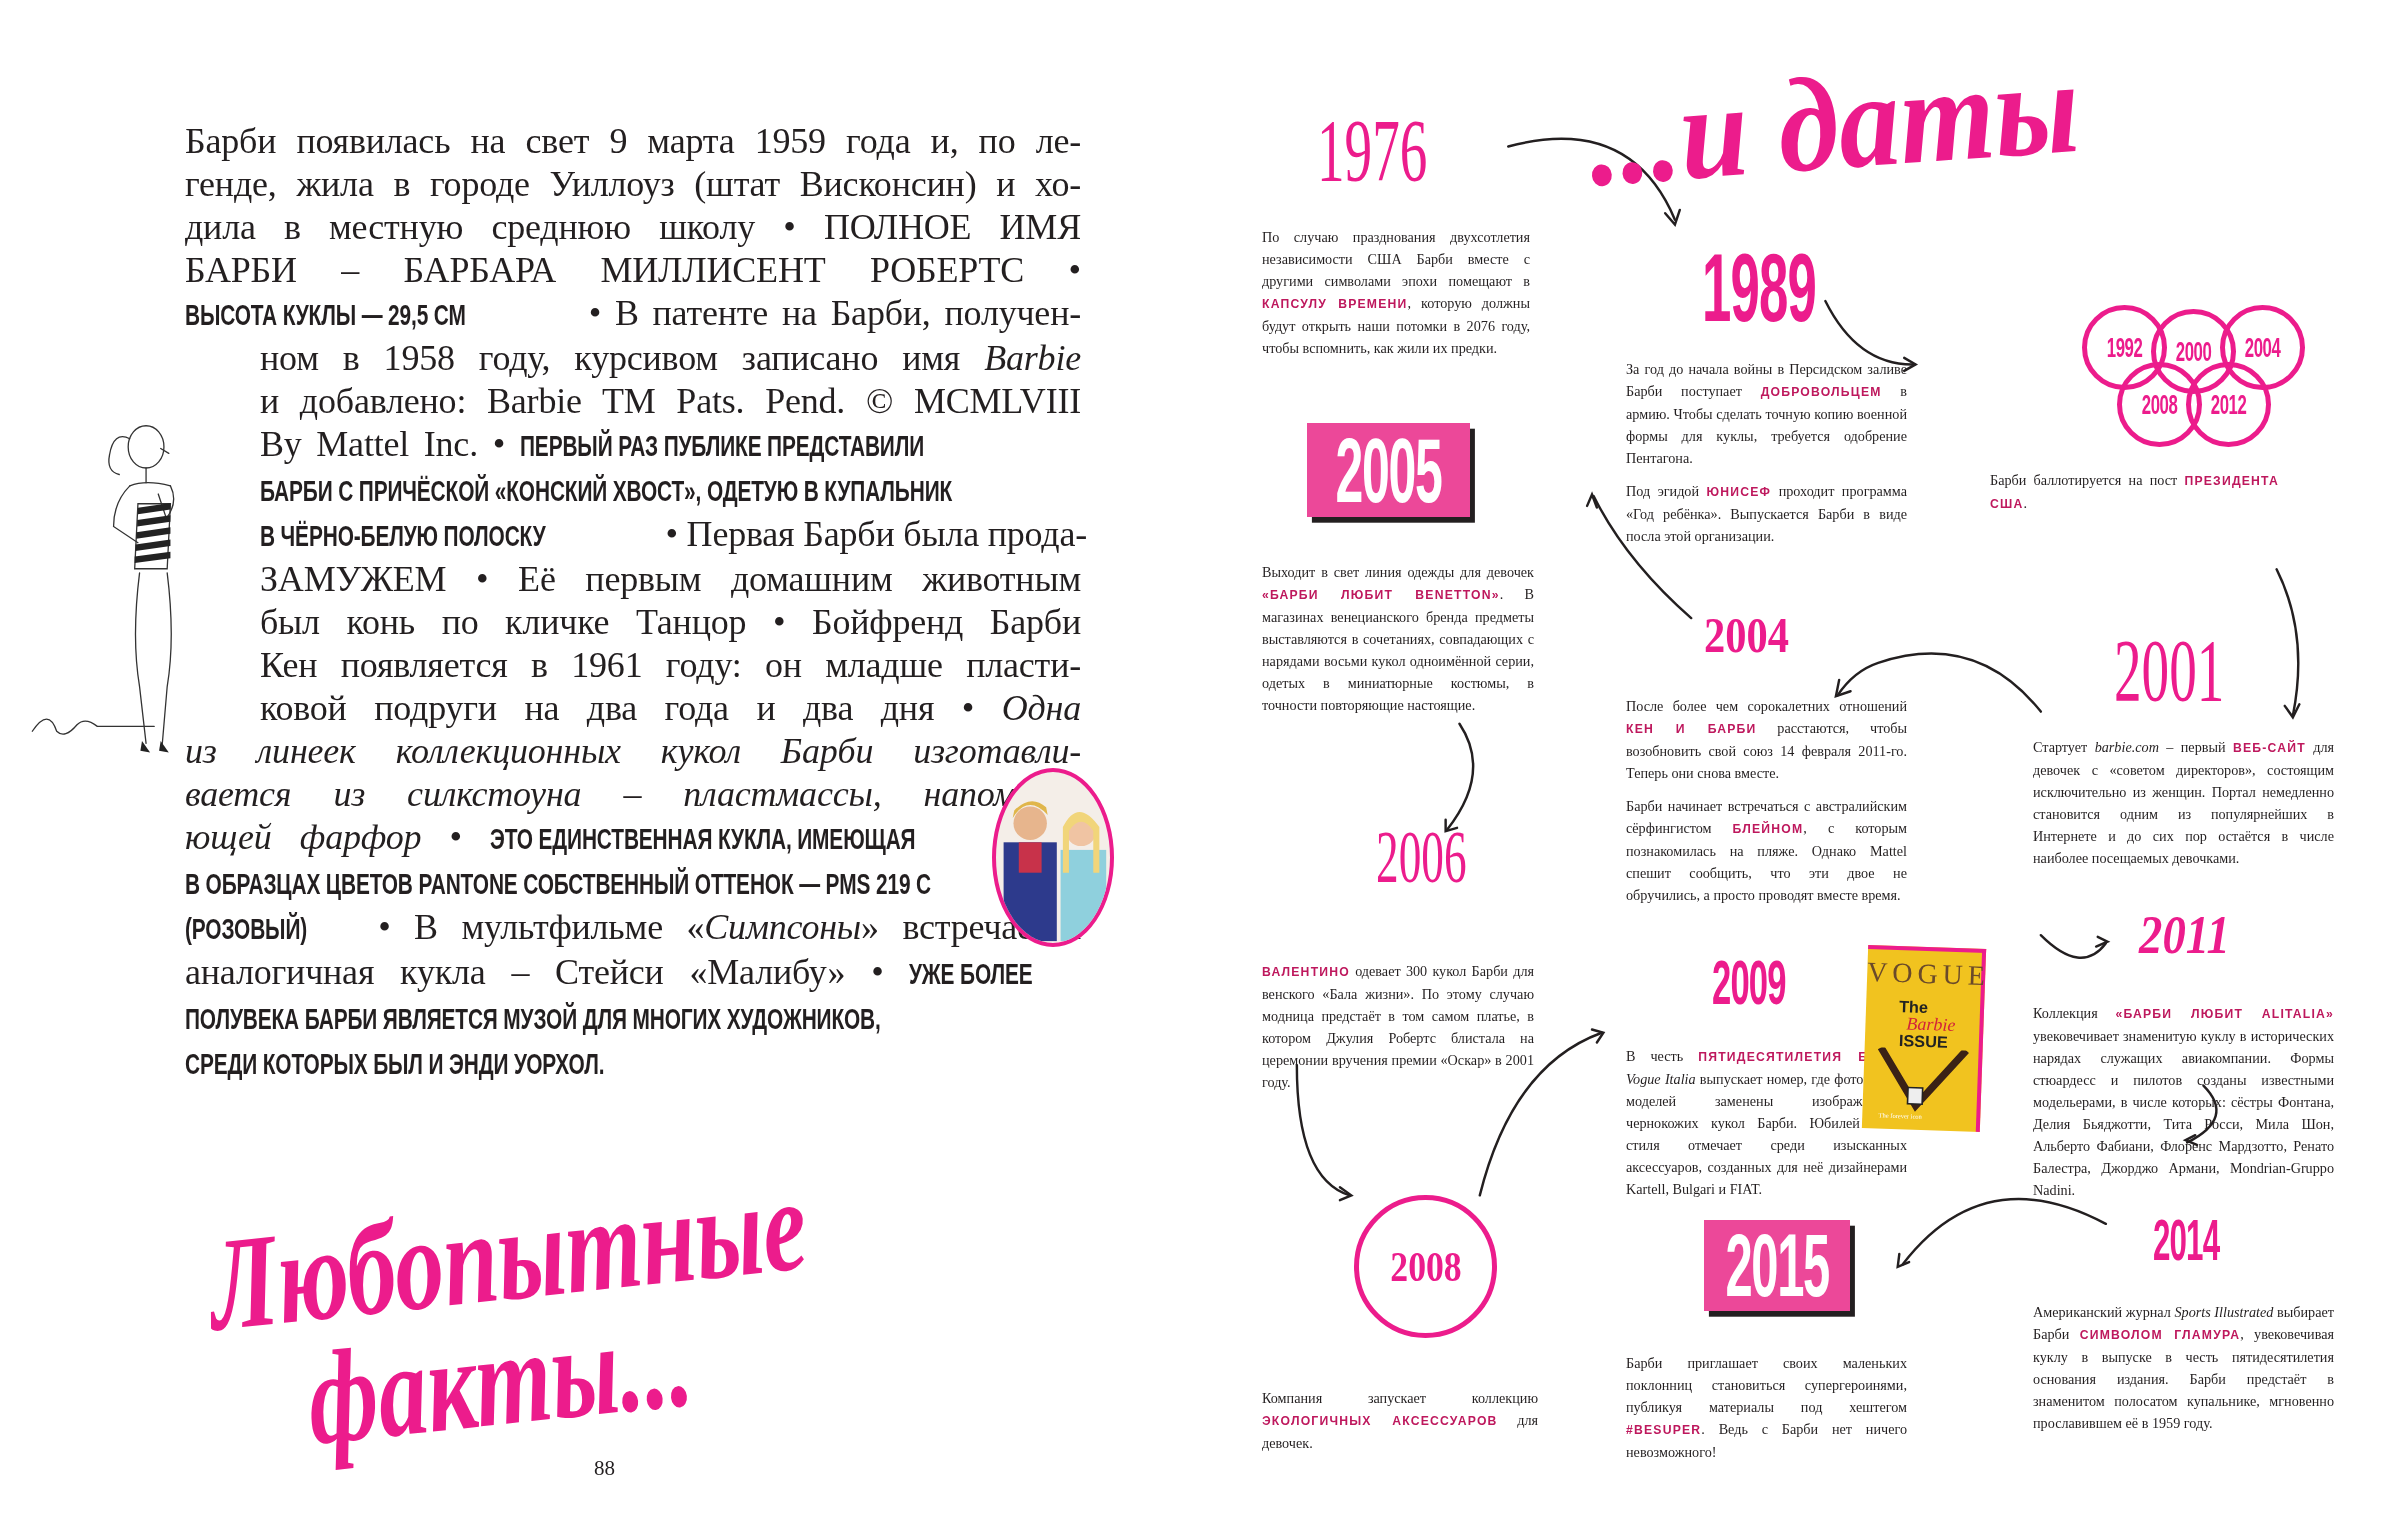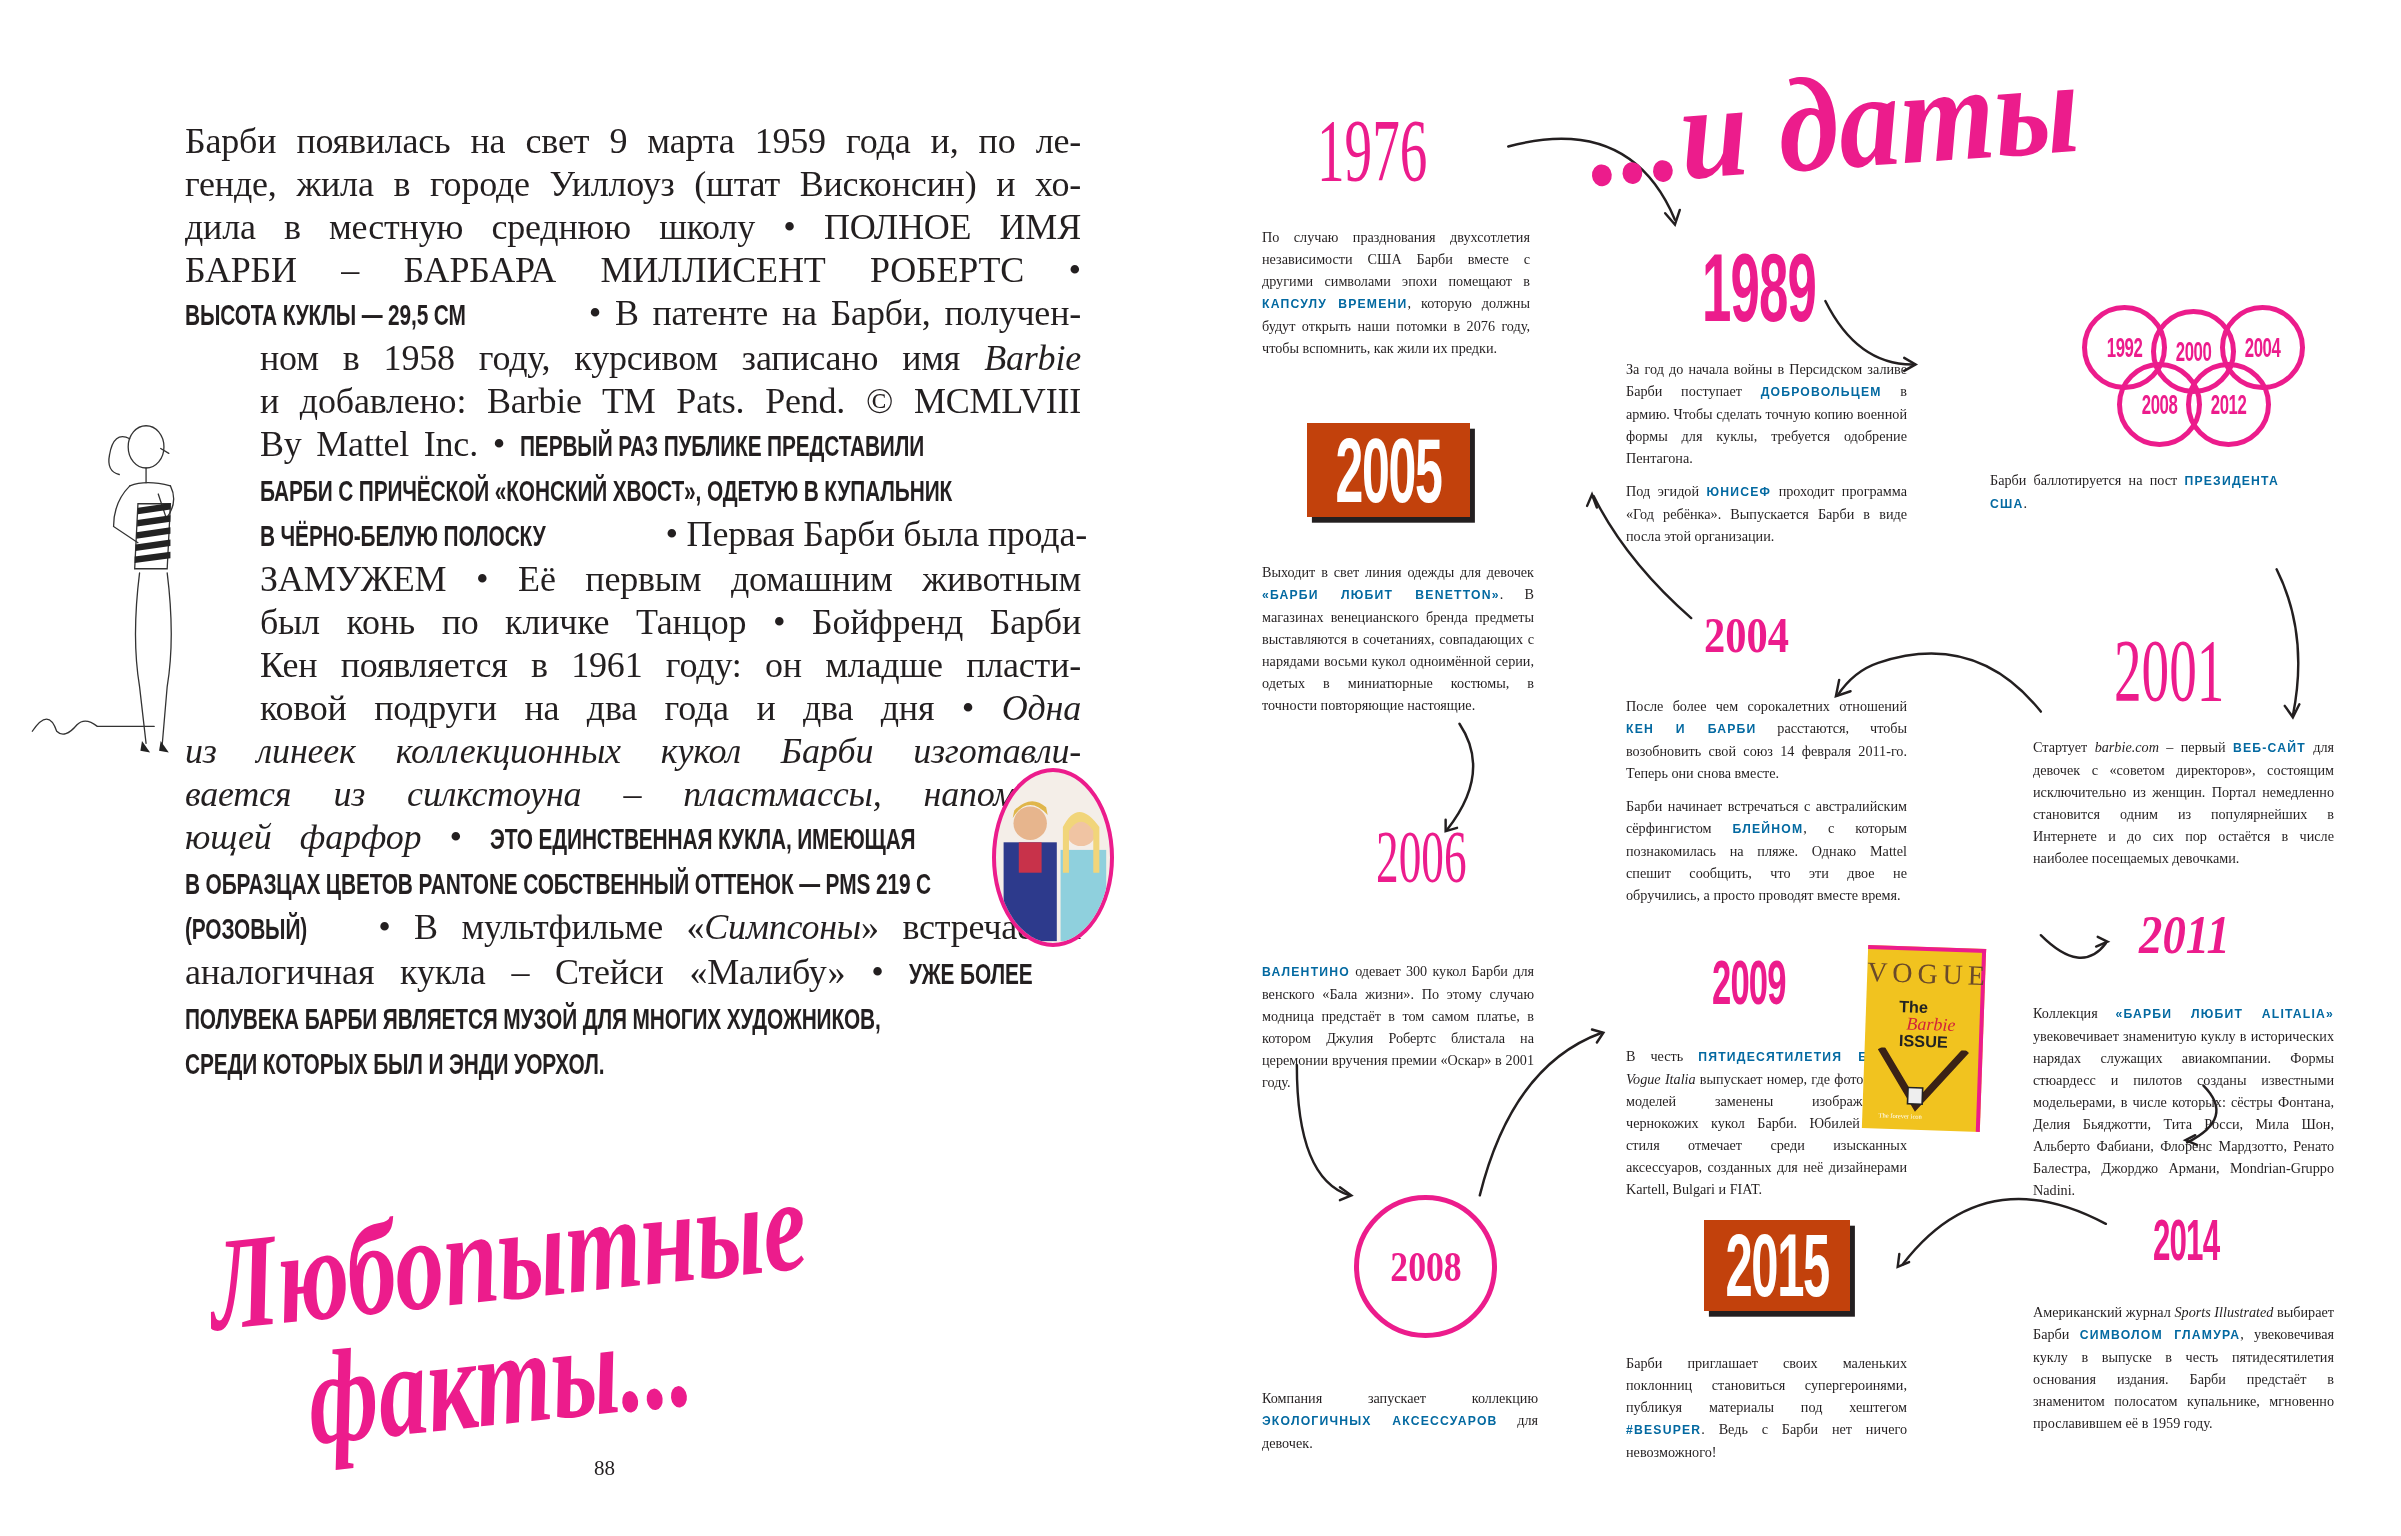--- a/index.html
+++ b/index.html
@@ -30,28 +30,28 @@
   }
   .page-num { position: absolute; left: 594px; top: 1456px; font-size: 21px; }
 
   
   .body-text {
     position: absolute; font-size: 14.2px; line-height: 22px; text-align: justify;
     font-family: "Liberation Serif", serif; color: #231f20;
   }
   .body-text p + p { margin-top: 11.4px; }
   .hl {
-    font-family: "Liberation Sans", sans-serif; font-weight: 700; color: #0369a1;
+    font-family: "Liberation Sans", sans-serif; font-weight: 700; color: #be185d;
     font-size: 12.2px; letter-spacing: 1.2px;
   }
   .year-cond { font-family: "Liberation Sans", sans-serif; font-weight: 700; color: #ec1c8c; display:inline-block; transform: scaleX(0.55); transform-origin: left top; letter-spacing: -1.6px; }
   .year-serif { font-family: "Liberation Serif", serif; color: #ec1c8c; display:inline-block; transform: scaleX(0.62); transform-origin: left top; }
   .year-bold-serif { font-family: "Liberation Serif", serif; font-weight: 700; color: #ec1c8c; display:inline-block; transform: scaleX(0.85); transform-origin: left top; }
   .box-year {
-    position: absolute; background: #c2410c; box-shadow: 4.9px 5.7px 0 #231f20; overflow: hidden;
+    position: absolute; background: #ec4899; box-shadow: 4.9px 5.7px 0 #231f20; overflow: hidden;
     display: flex; align-items: center; justify-content: center;
   }
   .box-year span { font-family: "Liberation Sans", sans-serif; font-weight: 700; color: #fff; display:inline-block; transform: scaleX(0.55); letter-spacing: -2.4px; }
   .ring {
     position: absolute; width: 85px; height: 85px; border: 5.7px solid #ec1c8c; border-radius: 50%;
     display: flex; align-items: center; justify-content: center; background: transparent;
   }
   .ring span { font-family: "Liberation Sans", sans-serif; font-weight: 700; color: #ec1c8c; font-size: 28px; display:inline-block; transform: scaleX(0.6); letter-spacing: -0.8px; }
   .circle-2008 {
     position: absolute; left: 1354px; top: 1195px; width: 143px; height: 143px;

